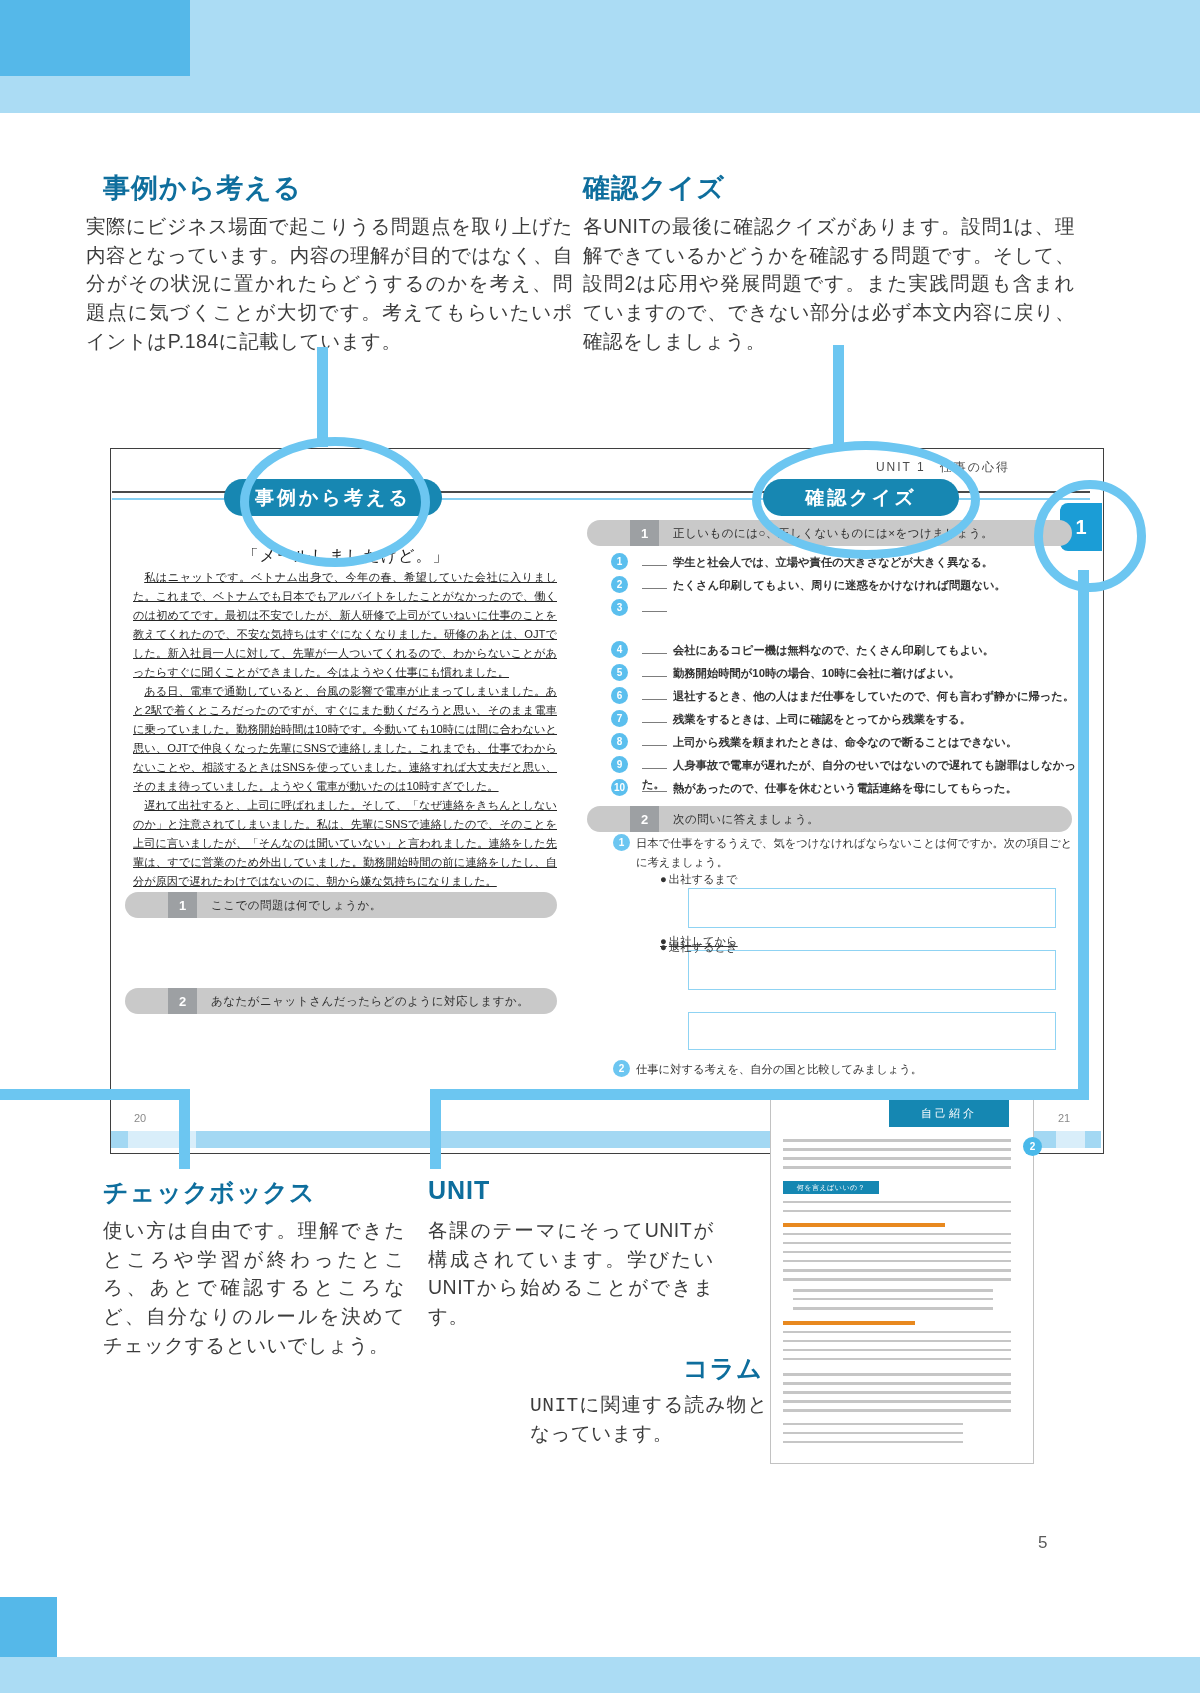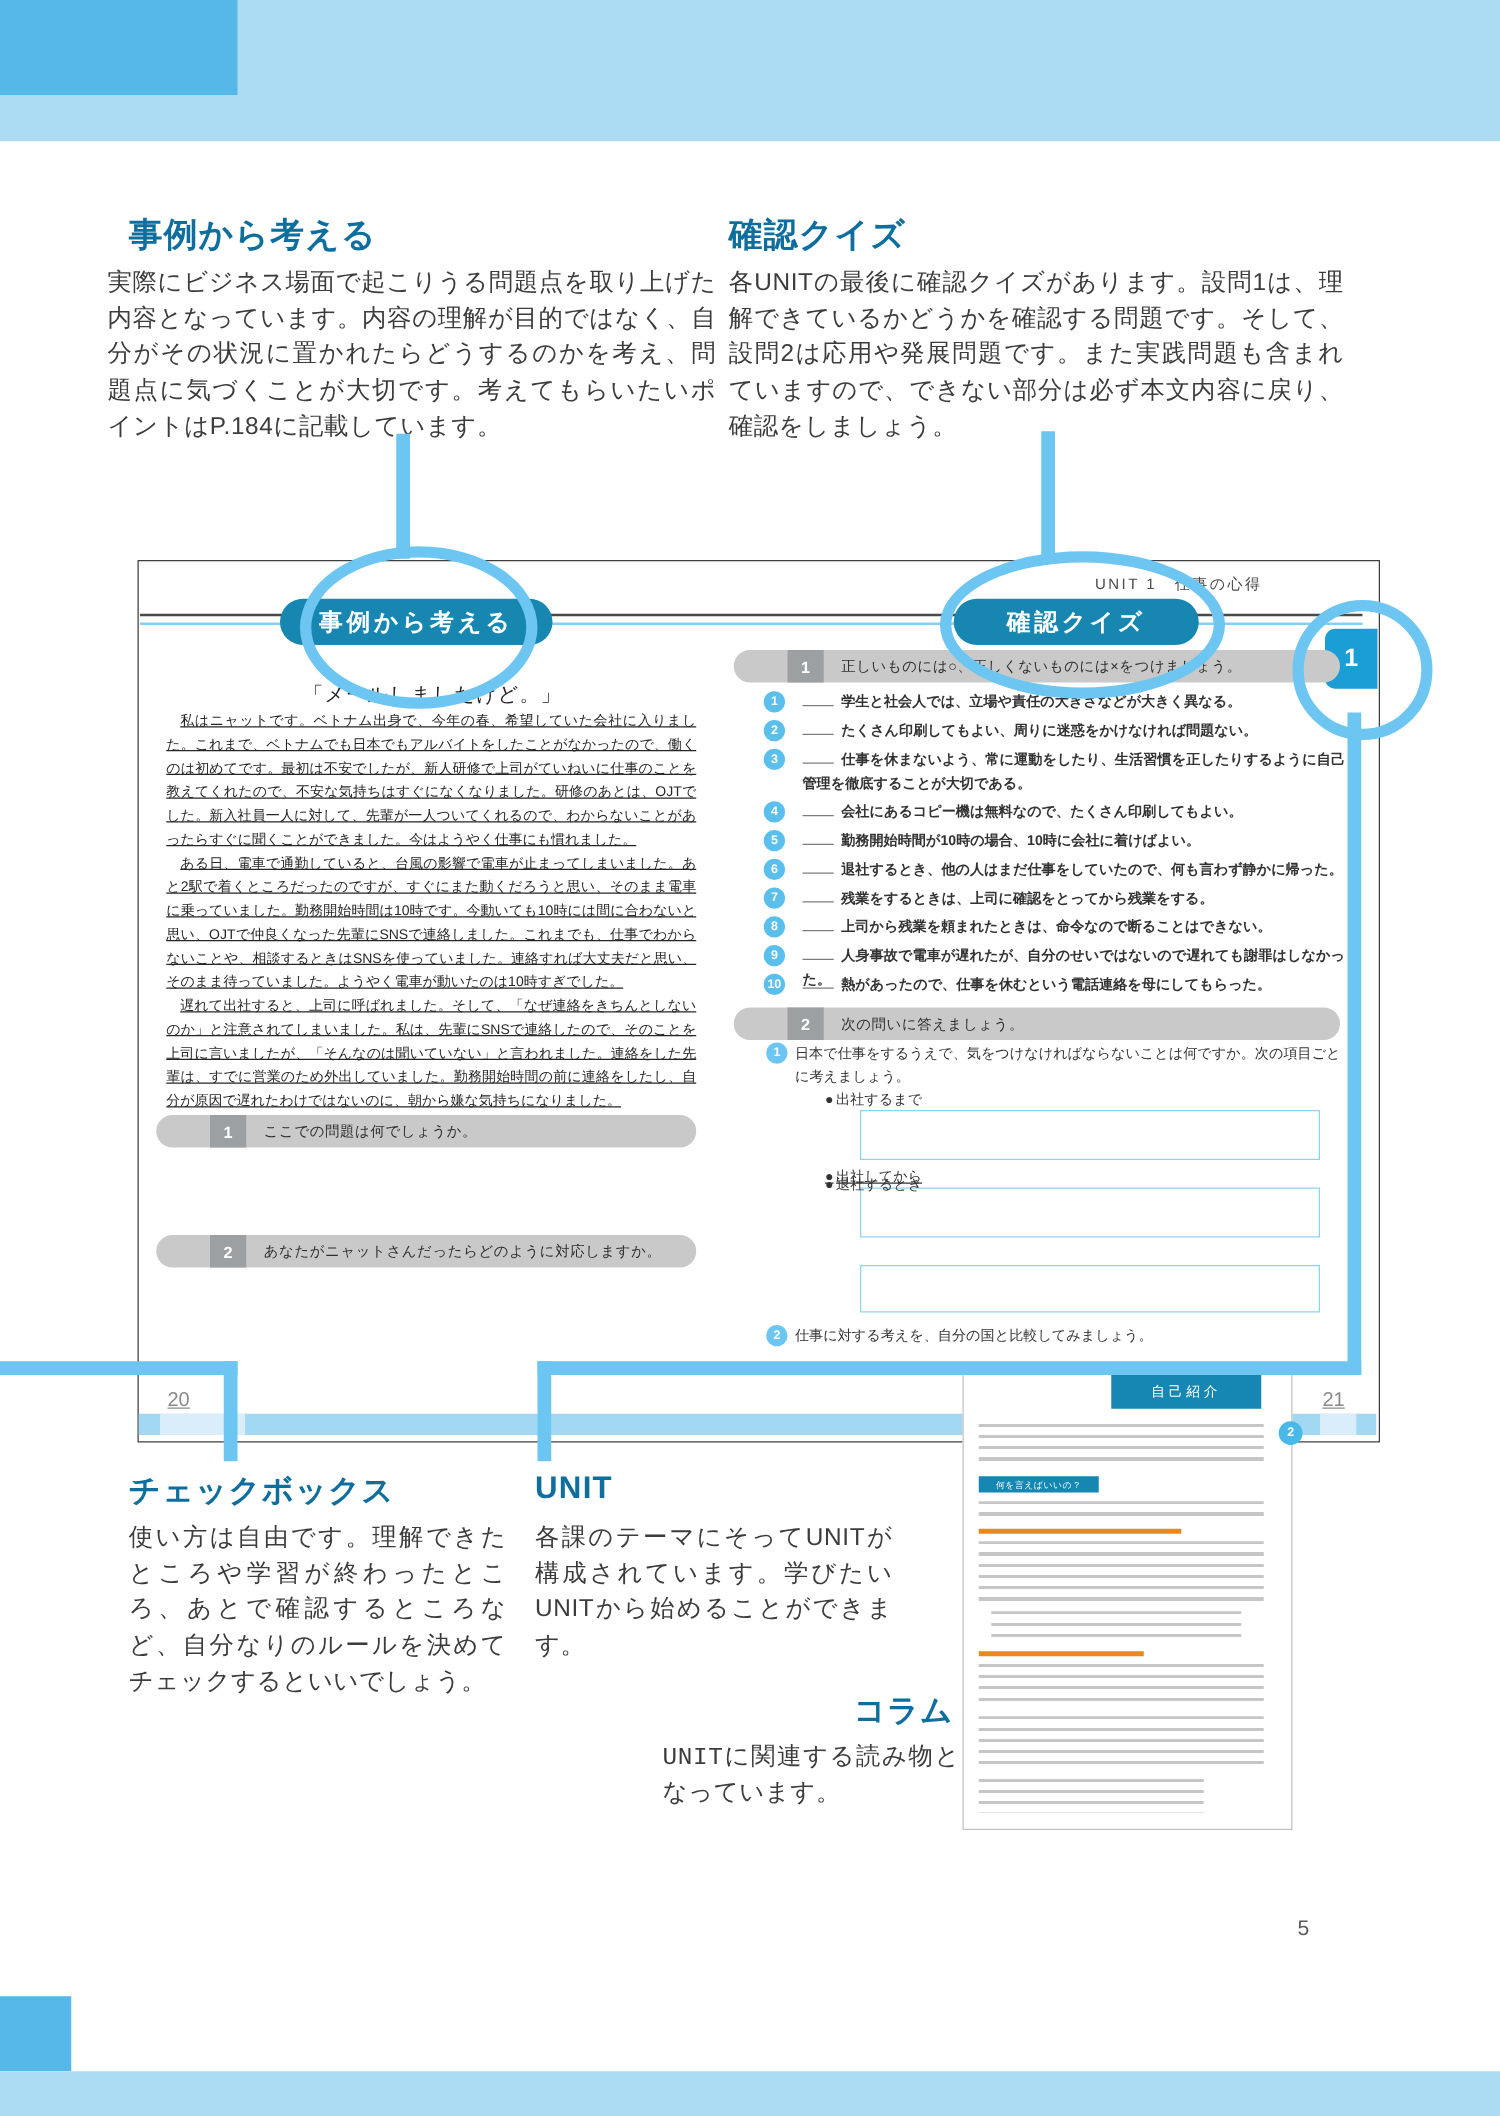--- a/index.html
+++ b/index.html
@@ -24,21 +24,21 @@
         letter-spacing:3px;display:flex;align-items:center;justify-content:center;z-index:3;}
   .unit-tab{background:#1b9dd6;color:#fff;font-weight:bold;font-size:20px;
         border-radius:8px 0 0 8px;display:flex;align-items:center;justify-content:center;z-index:2;}
   .story-title{font-size:16px;color:#222;text-align:center;letter-spacing:1px;}
   .story{font-size:11.2px;line-height:19px;color:#262626;text-align:justify;text-decoration:underline;}
   .story p{margin:0;text-indent:1em;}
   .qbar{background:#c9c9c9;border-radius:13px;height:26px;display:flex;align-items:center;}
   .qbar .numbox{margin-left:43px;width:29px;height:26px;background:#9da0a3;color:#fff;
         font-weight:bold;font-size:13px;display:flex;align-items:center;justify-content:center;}
   .qbar .qlabel{margin-left:14px;font-size:11.5px;color:#2e2e2e;letter-spacing:0.5px;}
-  .pgnum{font-size:16px;color:#8a8a8a;text-decoration:underline;}
+  .pgnum{font-size:11px;color:#8a8a8a;}
   
   .qrow{position:absolute;left:611px;width:465px;}
   .qcircle{position:absolute;left:0;top:0;width:17px;height:17px;border-radius:50%;
         background:#5bbfee;color:#fff;font-size:10px;font-weight:bold;
         display:flex;align-items:center;justify-content:center;}
   .qbody{margin-left:31px;font-size:11.3px;line-height:1.65;color:#333;text-align:justify;font-weight:bold;}
   .uline{display:inline-block;width:25px;height:11px;border-bottom:1px solid #7d7d7d;margin-right:6px;}
   .subrow{position:absolute;left:613px;width:462px;}
   .subcircle{position:absolute;left:0;top:0;width:17px;height:17px;border-radius:50%;
         background:#6cc6f1;color:#fff;font-size:10px;font-weight:bold;
@@ -119,21 +119,21 @@
   <div class="qrow" style="top:553px;">
     <div class="qcircle">1</div>
     <div class="qbody"><span class="uline"></span><span>学生と社会人では、立場や責任の大きさなどが大きく異なる。</span></div>
   </div>
   <div class="qrow" style="top:576px;">
     <div class="qcircle">2</div>
     <div class="qbody"><span class="uline"></span><span>たくさん印刷してもよい、周りに迷惑をかけなければ問題ない。</span></div>
   </div>
   <div class="qrow" style="top:599px;">
     <div class="qcircle">3</div>
-    <div class="qbody"><span class="uline"></span><span>仕事を休まないよう、常に運動をしたり、生活習慣を正したりするように自己管理を徹底することが大切である。</span></div>
+    <div class="qbody"><span class="uline"></span></div>
   </div>
   <div class="qrow" style="top:641px;">
     <div class="qcircle">4</div>
     <div class="qbody"><span class="uline"></span><span>会社にあるコピー機は無料なので、たくさん印刷してもよい。</span></div>
   </div>
   <div class="qrow" style="top:664px;">
     <div class="qcircle">5</div>
     <div class="qbody"><span class="uline"></span><span>勤務開始時間が10時の場合、10時に会社に着けばよい。</span></div>
   </div>
   <div class="qrow" style="top:687px;">

